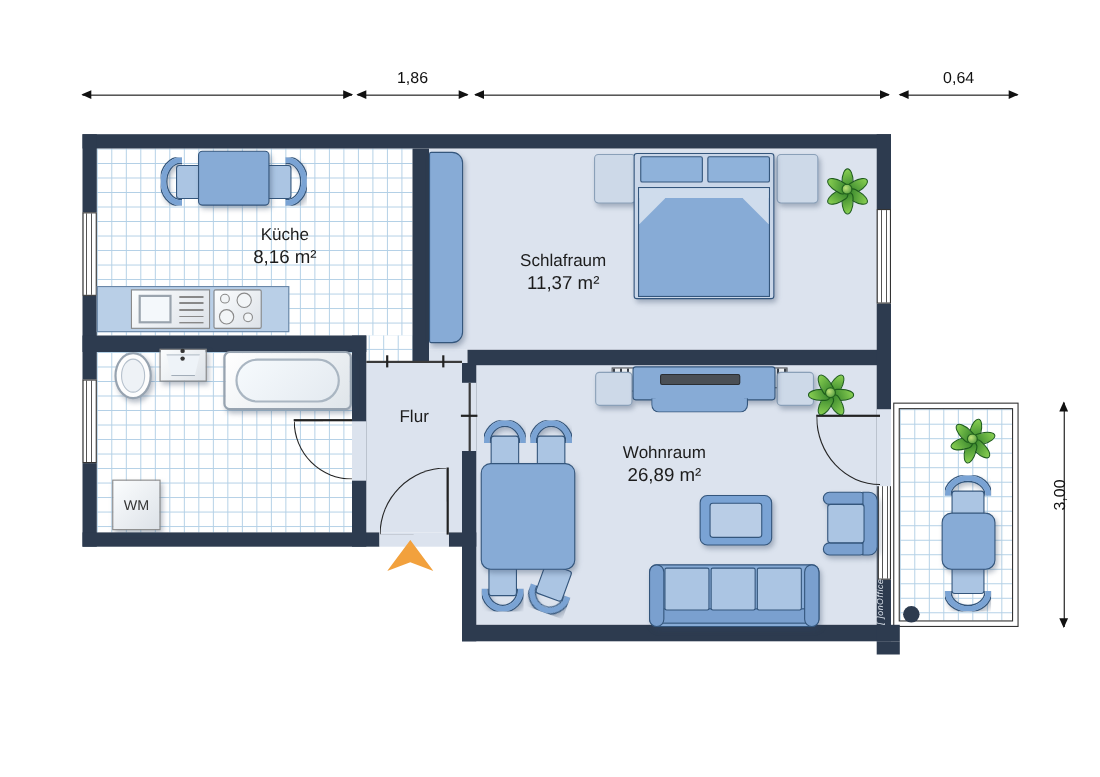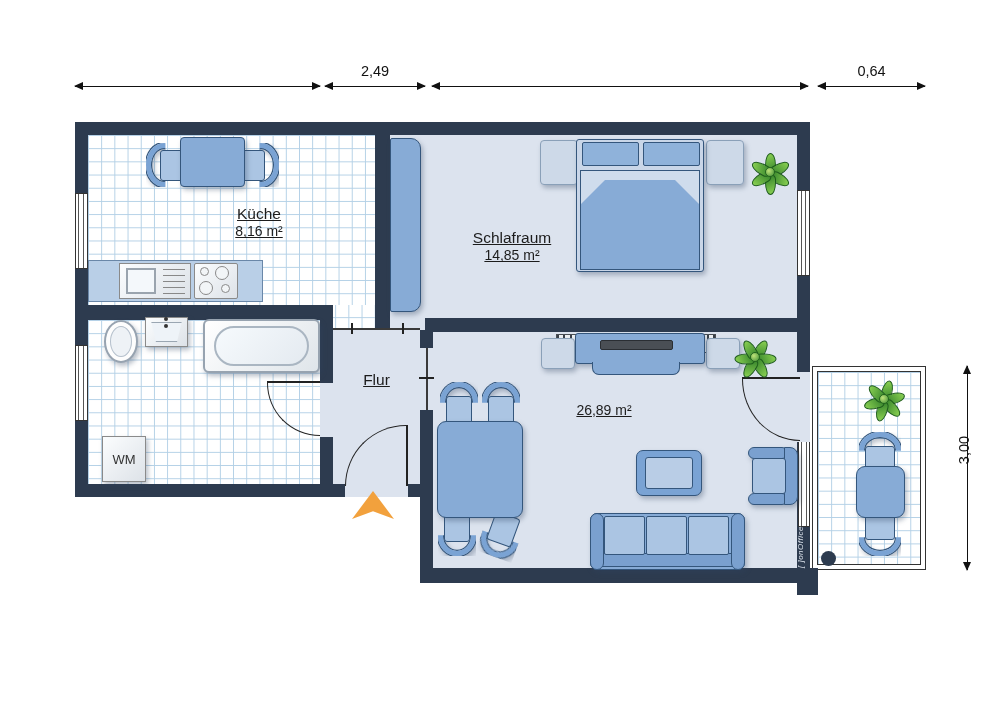--- a/index.html
+++ b/index.html
@@ -48,41 +48,41 @@
   .dim{position:absolute;border-top:1.5px solid #111;z-index:5;}
   .dim::before,.dim::after{content:"";position:absolute;top:-4.8px;width:0;height:0;border-top:4px solid transparent;border-bottom:4px solid transparent;}
   .dim::before{left:-1px;border-right:9px solid #111;}
   .dim::after{right:-1px;border-left:9px solid #111;}
   .dimv{position:absolute;border-left:1.5px solid #111;z-index:5;}
   .dimv::before,.dimv::after{content:"";position:absolute;left:-4.8px;width:0;height:0;border-left:4px solid transparent;border-right:4px solid transparent;}
   .dimv::before{top:-1px;border-bottom:9px solid #111;}
   .dimv::after{bottom:-1px;border-top:9px solid #111;}
   .dimlab{position:absolute;font-size:14.5px;text-align:center;z-index:5;color:#111;}
   
-  .rlab{position:absolute;text-align:center;z-index:5;line-height:1.25;text-decoration:underline;}
+  .rlab{position:absolute;text-align:center;z-index:5;line-height:1.25;}
   .rlab .nm{font-size:15.5px;}
-  .rlab .ar{font-size:14px;}
+  .rlab .ar{font-size:17px;}
   
   .tick{position:absolute;background:#222;z-index:4;}
   .arrow{position:absolute;width:42px;height:28px;background:#f2a13d;z-index:5;
          clip-path:polygon(50% 0,100% 100%,50% 72%,0 100%);
          filter:drop-shadow(0 0 1px #6e4510);}
   .wmark{position:absolute;z-index:5;writing-mode:vertical-rl;transform:rotate(180deg);
          color:#dfe6ef;font-size:8px;font-style:italic;letter-spacing:.5px;text-align:center;}
   .stripes-v{background-color:#eef1f4;background-image:repeating-linear-gradient(90deg,#3a4049 0 2px,transparent 2px 6.5px);
              border:1px solid #4a4f55;box-sizing:border-box;position:absolute;z-index:4;}
   .hlines{background-image:repeating-linear-gradient(#888 0 1.5px,transparent 1.5px 6px);}
 </style>
 </head>
 <body>
 
 <div class="stage">
 
   <div class="dim" style="left:75px;top:86px;width:245px;"></div>
-  <div class="dimlab" style="left:325px;top:63px;width:100px;">2,49</div>
+  <div class="dimlab" style="left:325px;top:63px;width:100px;">1,86</div>
   <div class="dim" style="left:325px;top:86px;width:100px;"></div>
   <div class="dim" style="left:432px;top:86px;width:376px;"></div>
   <div class="dimlab" style="left:818px;top:63px;width:107px;">0,64</div>
   <div class="dim" style="left:818px;top:86px;width:107px;"></div>
 
   <div class="dimv" style="left:967px;top:366px;height:204px;"></div>
   <div class="dimlab" style="left:934px;top:442px;width:60px;transform:rotate(-90deg);">3,00</div>
 
   <div class="tile" style="left:88px;top:135px;width:287px;height:170px;"></div>
   <div class="tile" style="left:333px;top:305px;width:42px;height:25px;background-position:-11px -1px;"></div>
@@ -244,22 +244,23 @@
   <div class="wmark" style="left:796px;top:514px;width:15px;height:66px;">
     <span>[ ]</span><span>onOffice</span>
   </div>
 
   <div class="rlab" style="left:196px;top:204px;width:126px;">
     <div class="nm">Küche</div>
     <div class="ar">8,16 m²</div>
   </div>
   <div class="rlab" style="left:430px;top:228px;width:164px;">
     <div class="nm">Schlafraum</div>
-    <div class="ar">14,85 m²</div>
+    <div class="ar">11,37 m²</div>
   </div>
   <div class="rlab" style="left:334px;top:370px;width:85px;">
     <div class="nm">Flur</div>
   </div>
   <div class="rlab" style="left:519px;top:402px;width:170px;">
+    <div class="nm">Wohnraum</div>
     <div class="ar">26,89 m²</div>
   </div>
 
 </div>
 
 </body></html>

